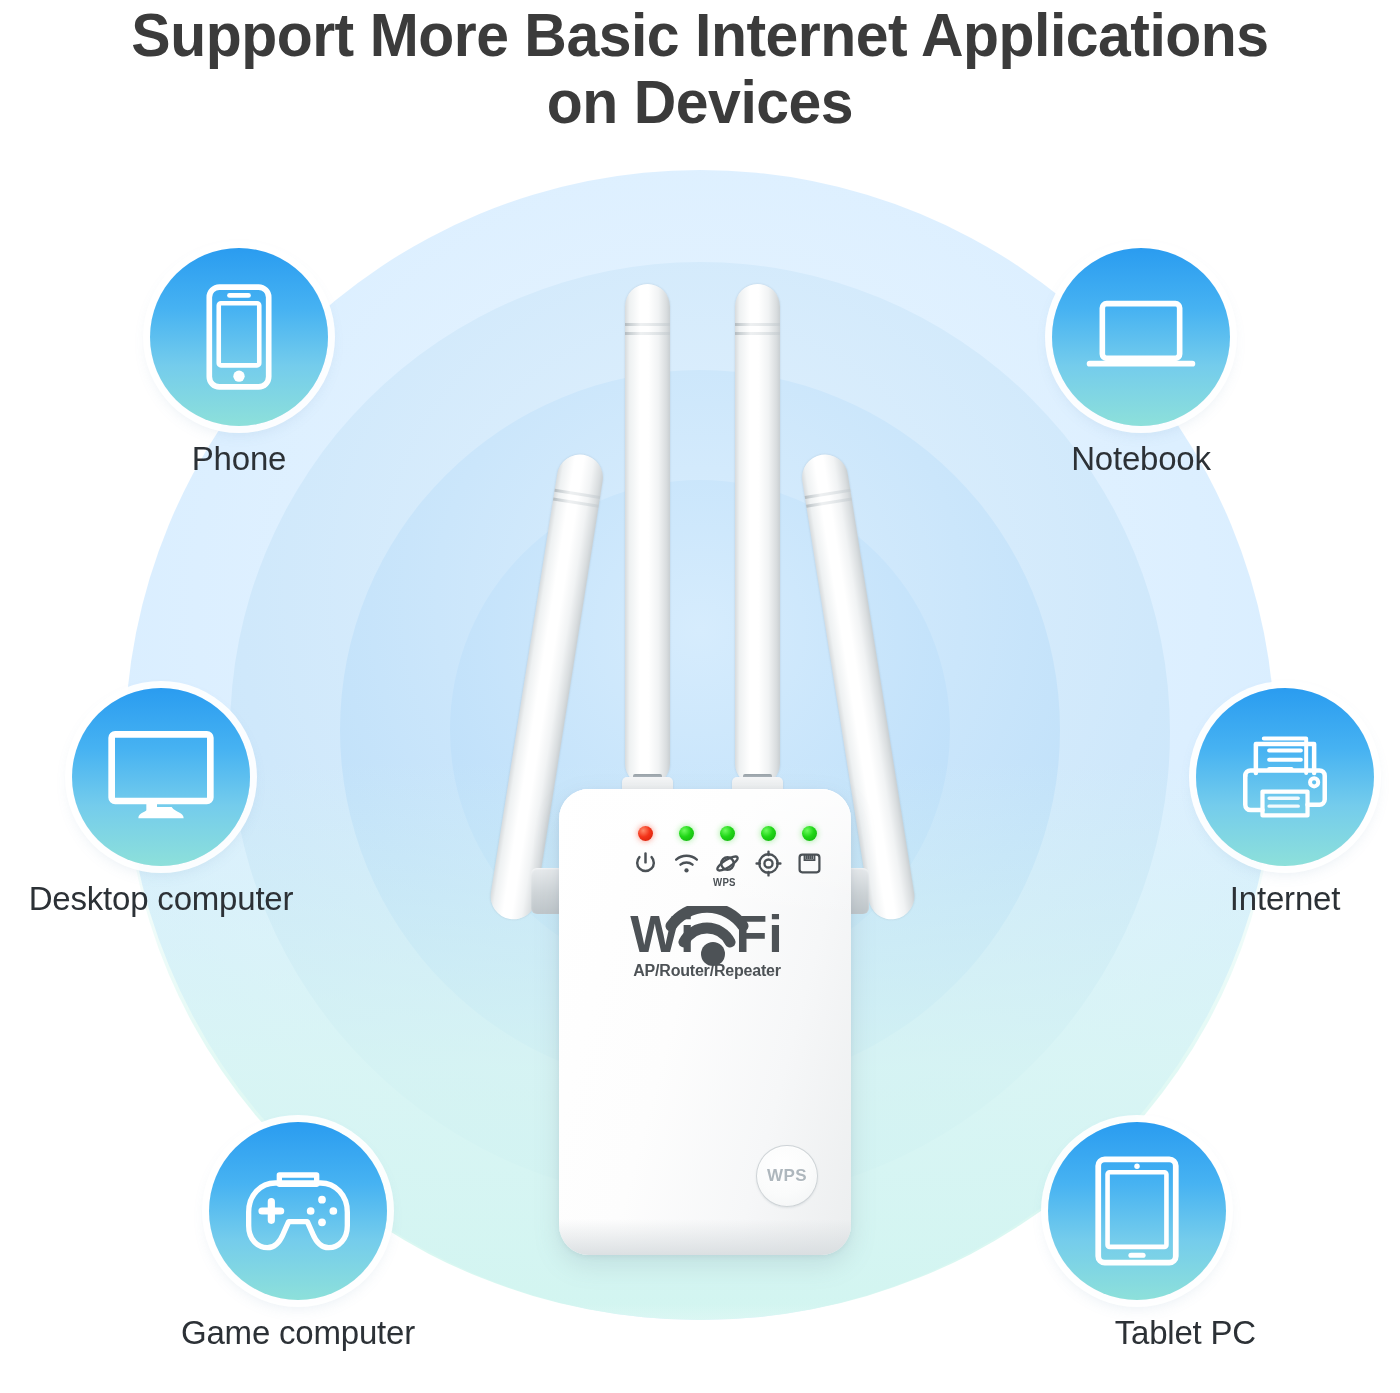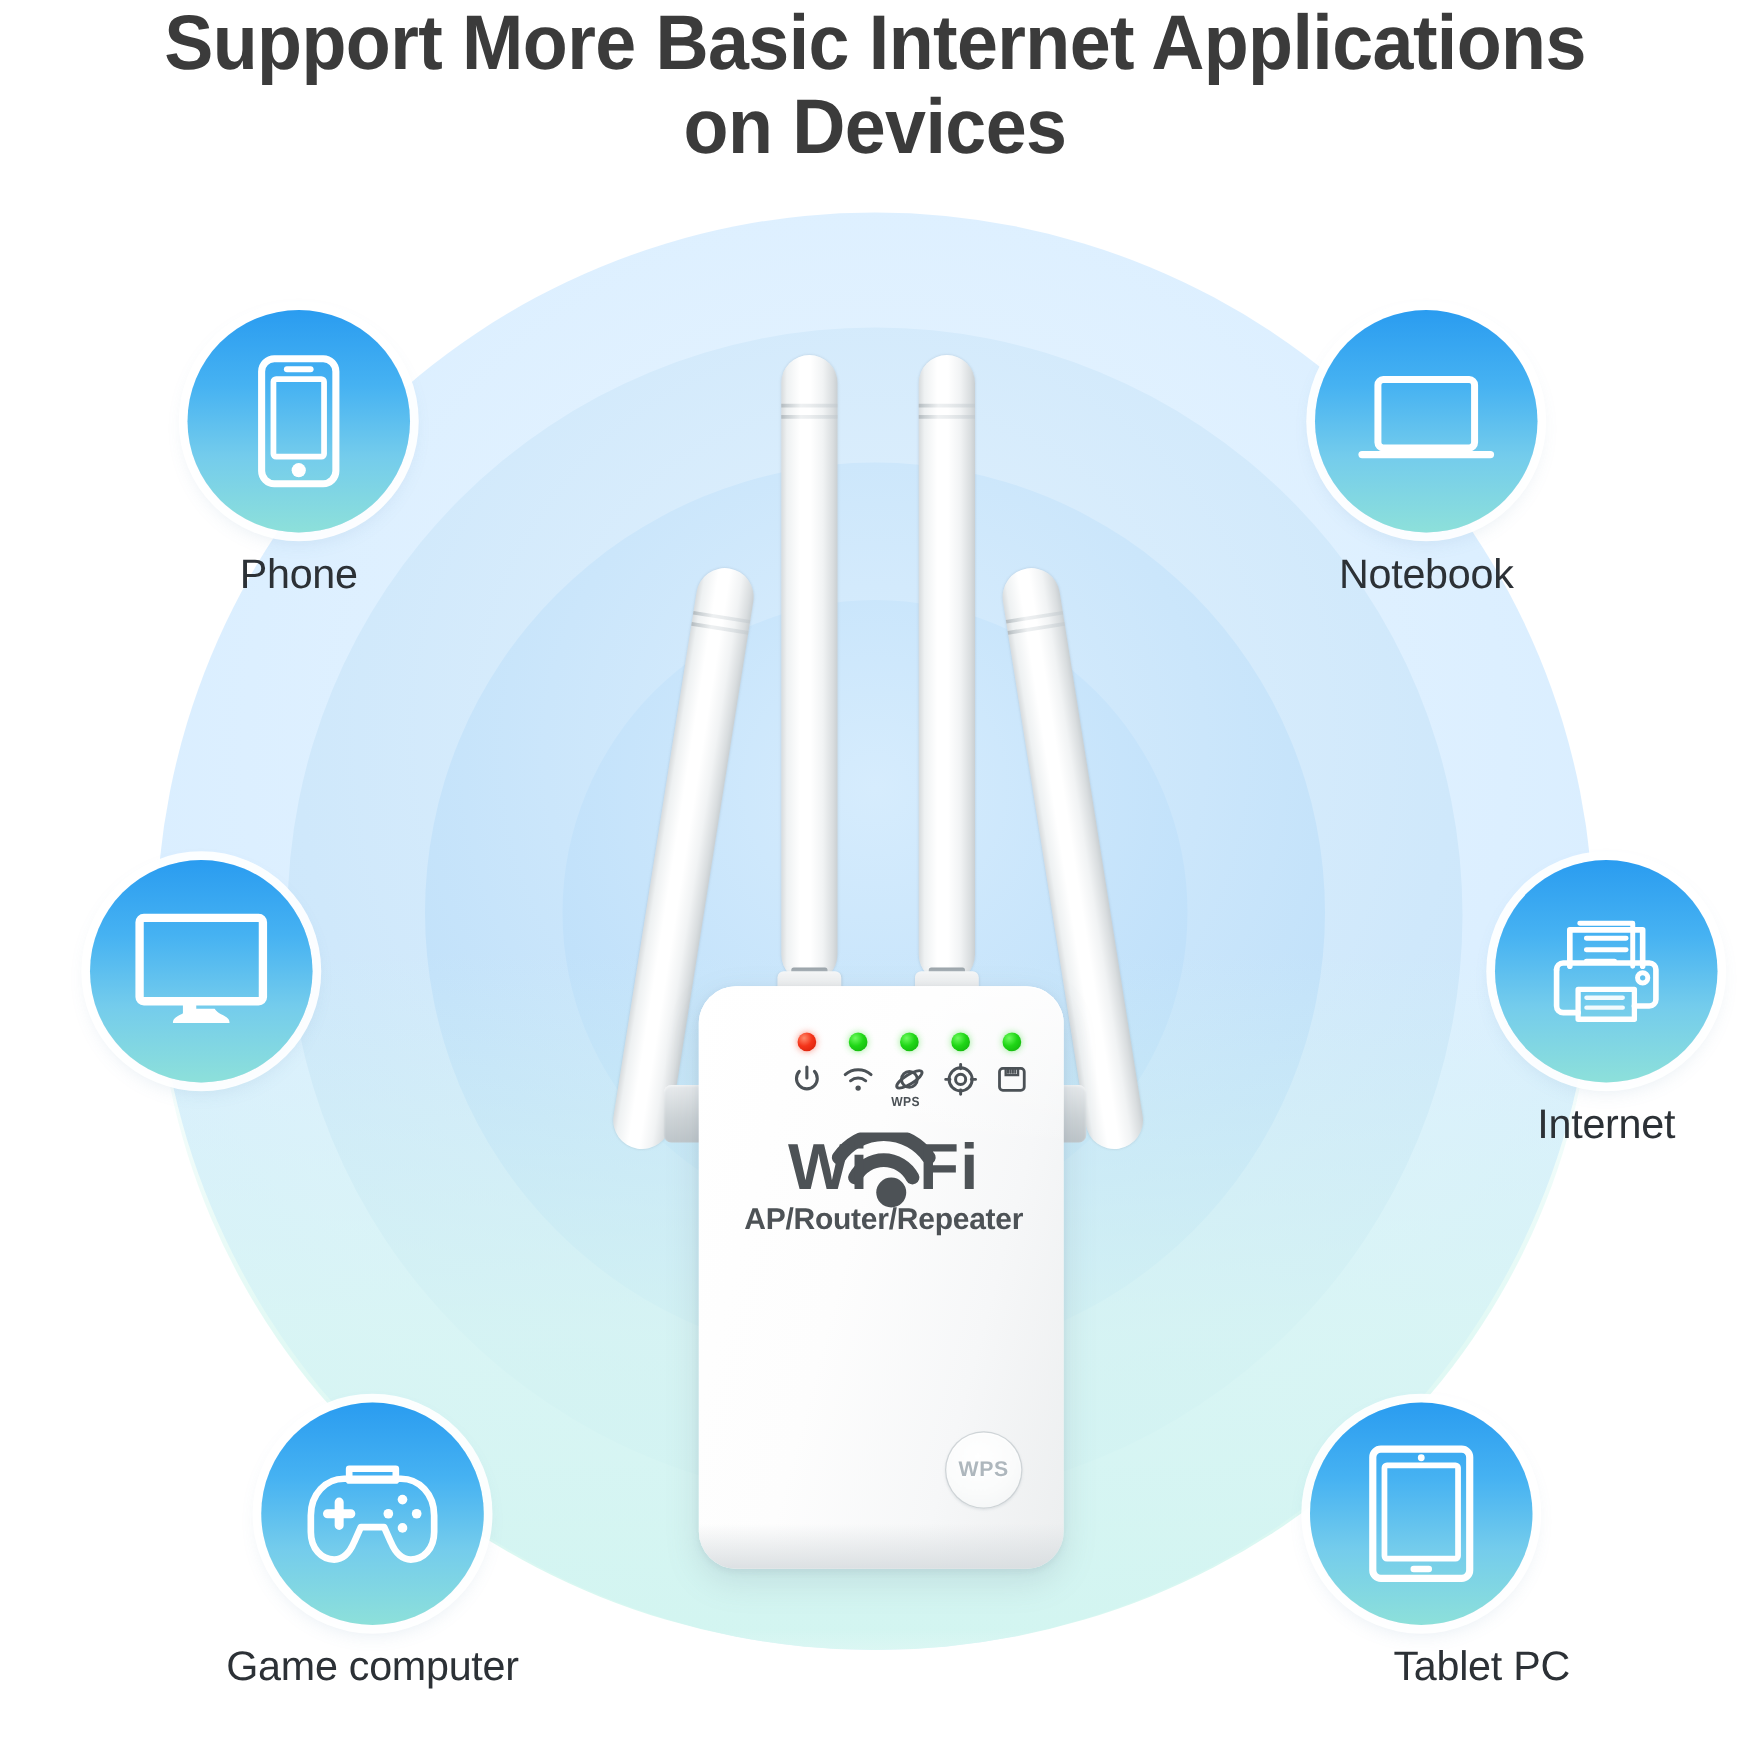--- a/index.html
+++ b/index.html
@@ -146,21 +146,21 @@
     position: absolute; left: 0; top: 0; width: 292px; text-align: center;
     font-family: "Liberation Sans", sans-serif;
     font-weight: 700; font-size: 52px; color: #4d5256;
     letter-spacing: 1px;
   }
   .wifilogo .wordmark .gap { display: inline-block; width: 40px; }
   .wifilogo .arcs { position: absolute; left: 50%; top: 2px; transform: translateX(-50%); }
   .wifilogo .sub {
     position: absolute; left: 0; top: 58px; width: 292px; text-align: center;
     font-family: "Liberation Sans", sans-serif;
-    font-weight: 700; font-size: 24px; color: #4d5256; letter-spacing: -0.2px;
+    font-weight: 700; font-size: 16px; color: #4d5256; letter-spacing: -0.2px;
   }
 
   .wpsbtn {
     position: absolute; left: 756px; top: 1145px;
     width: 62px; height: 62px; border-radius: 50%;
     border: 1.4px solid rgba(172,180,186,.55);
     background: radial-gradient(circle at 42% 32%, #ffffff 0%, #fafbfb 55%, #f1f3f4 100%);
     box-shadow: inset 0 1px 2px rgba(255,255,255,.9), 0 1px 2px rgba(160,172,180,.25);
     display: flex; align-items: center; justify-content: center;
     font-size: 17px; font-weight: 700; letter-spacing: .5px;
@@ -350,20 +350,21 @@
   <div class="feat f-desktop">
     <div class="bubble">
       <span>
         <svg width="110" height="96" viewBox="0 0 82 72" fill="none" stroke="#ffffff" stroke-width="5">
           <rect x="4" y="4" width="74" height="50" rx="2.6"></rect>
           <path d="M34 54 V62" stroke-width="8"></path>
           <path d="M24 67 C24 62.5 30 62.8 33 58.5 H49 C52 62.8 58 62.5 58 67 Z" fill="#ffffff" stroke="none"></path>
         </svg>
       </span>
     </div>
+    <div class="cap">Desktop computer</div>
   </div>
 
   <div class="feat f-printer">
     <div class="bubble">
       <span>
         <svg width="106" height="98" viewBox="0 0 80 74" fill="none" stroke="#ffffff" stroke-width="3.4" stroke-linecap="round" stroke-linejoin="round">
           <path d="M18 34 V12 H62 V34"></path>
           <path d="M24 8 H56 V34" stroke-width="3"></path>
           <path d="M28 17 H52 M28 24 H52 M28 31 H45" stroke-width="3"></path>
           <path d="M10 36 A4 4 0 0 1 14 32 H66 A4 4 0 0 1 70 36 V54 A4 4 0 0 1 66 58 H57"></path>

